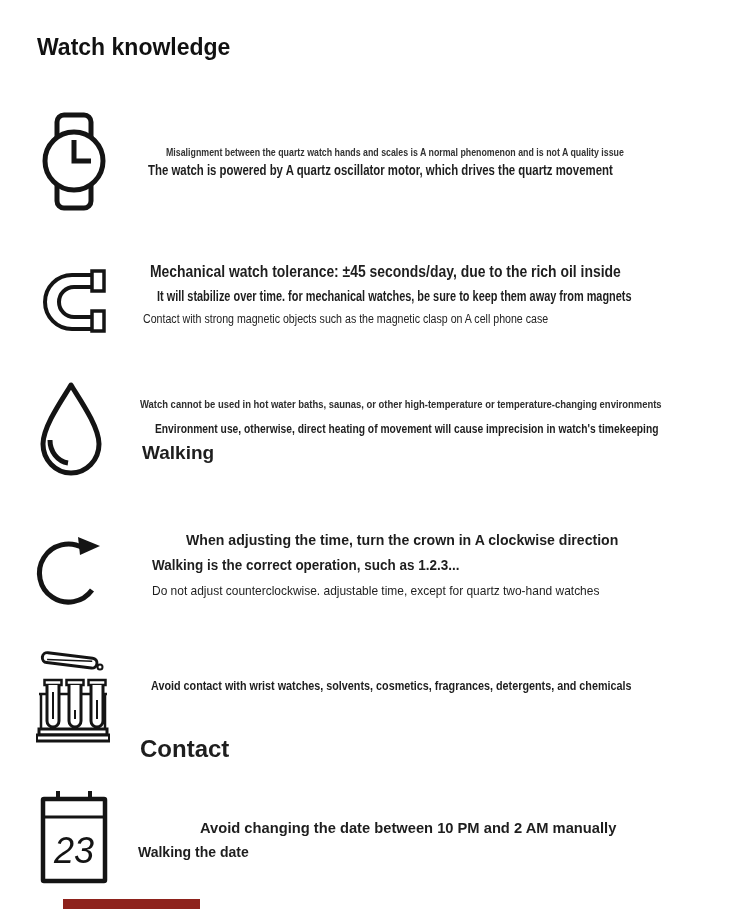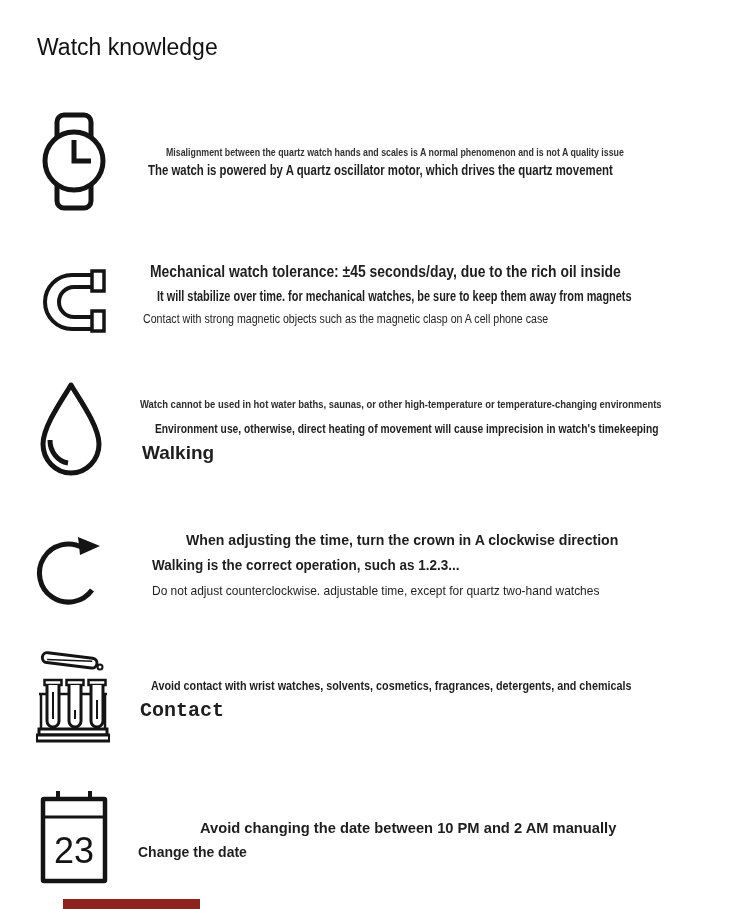--- a/index.html
+++ b/index.html
@@ -1,36 +1,36 @@
 <!DOCTYPE html>
 <html><head>
 <meta charset="utf-8">
 <style>
   html,body{margin:0;padding:0;background:#fff;}
   .page{position:relative;width:750px;height:909px;background:#ffffff;overflow:hidden;
         font-family:"Liberation Sans","DejaVu Sans",sans-serif;color:#1e1e1e;}
   .t{position:absolute;margin:0;white-space:nowrap;line-height:1.2;transform-origin:0 50%;color:#1e1e1e;}
   .b{font-weight:bold;}
-  .title{left:37px;top:34px;font-size:23px;font-weight:normal;color:#111;transform-origin:0 50%;}
+  .title{left:37px;top:34px;font-size:23px;font-weight:bold;color:#111;transform-origin:0 50%;}
   .s1l1{left:166px;top:146px;font-size:10.5px;transform:scaleX(.84);color:#333;}
   .s1l2{left:148px;top:161px;font-size:15px;transform:scaleX(.76);}
   .s2l1{left:150px;top:262px;font-size:16px;transform:scaleX(.87);}
   .s2l2{left:157px;top:288px;font-size:14px;transform:scaleX(.78);}
   .s2l3{left:143px;top:312px;font-size:12.5px;transform:scaleX(.85);color:#222;}
   .s3l1{left:140px;top:398px;font-size:10.5px;transform:scaleX(.90);color:#2e2e2e;}
   .s3l2{left:155px;top:421px;font-size:13px;transform:scaleX(.79);}
   .s3l3{left:142px;top:442px;font-size:19px;}
   .s4l1{left:186px;top:531px;font-size:15.5px;transform:scaleX(.91);}
   .s4l2{left:152px;top:556px;font-size:15.5px;transform:scaleX(.87);}
   .s4l3{left:152px;top:583px;font-size:13px;transform:scaleX(.92);}
   .s5l1{left:151px;top:678px;font-size:13px;transform:scaleX(.83);}
-  .s5l2{left:140px;top:699px;font-size:20px;font-family:Liberation Mono, monospace;}
+  .s5l2{left:140px;top:735px;font-size:24px;}
   .s6l1{left:200px;top:819px;font-size:15px;transform:scaleX(.98);}
   .s6l2{left:138px;top:844px;font-size:14px;}
-  .icon{position:absolute;}
+  .icon{position:absolute;font-style:italic;}
   .ic-watch{left:42px;top:111px;}
   .ic-magnet{left:38px;top:266px;}
   .ic-drop{left:38px;top:380px;}
   .ic-arrow{left:34px;top:522px;}
   .ic-tubes{left:36px;top:644px;}
   .ic-cal{left:40px;top:790px;}
   .red-bar{position:absolute;left:63px;top:899px;width:137px;height:10px;background:#8e221c;}
   svg{display:block;}
   svg .ln{stroke:#141414;fill:none;}
   svg .fw{stroke:#141414;fill:#ffffff;}
@@ -108,17 +108,17 @@
 
   <span class="icon ic-cal">
     <svg width="68" height="94" viewBox="0 0 68 94">
       <path class="ln" d="M18 1 V15 M50 1 V15" stroke-width="4"></path>
       <rect class="fw" x="3" y="9" width="62" height="82" rx="1" stroke-width="4.5"></rect>
       <path class="ln" d="M3 27 H65" stroke-width="3"></path>
       <text class="cal-num" x="34" y="73" font-size="36" text-anchor="middle">23</text>
     </svg>
   </span>
   <p class="t b s6l1">Avoid changing the date between 10 PM and 2 AM manually</p>
-  <p class="t b s6l2">Change the date</p>
+  <p class="t b s6l2">Walking the date</p>
 
   <div class="red-bar"></div>
 
 </div>
 
 </body></html>

